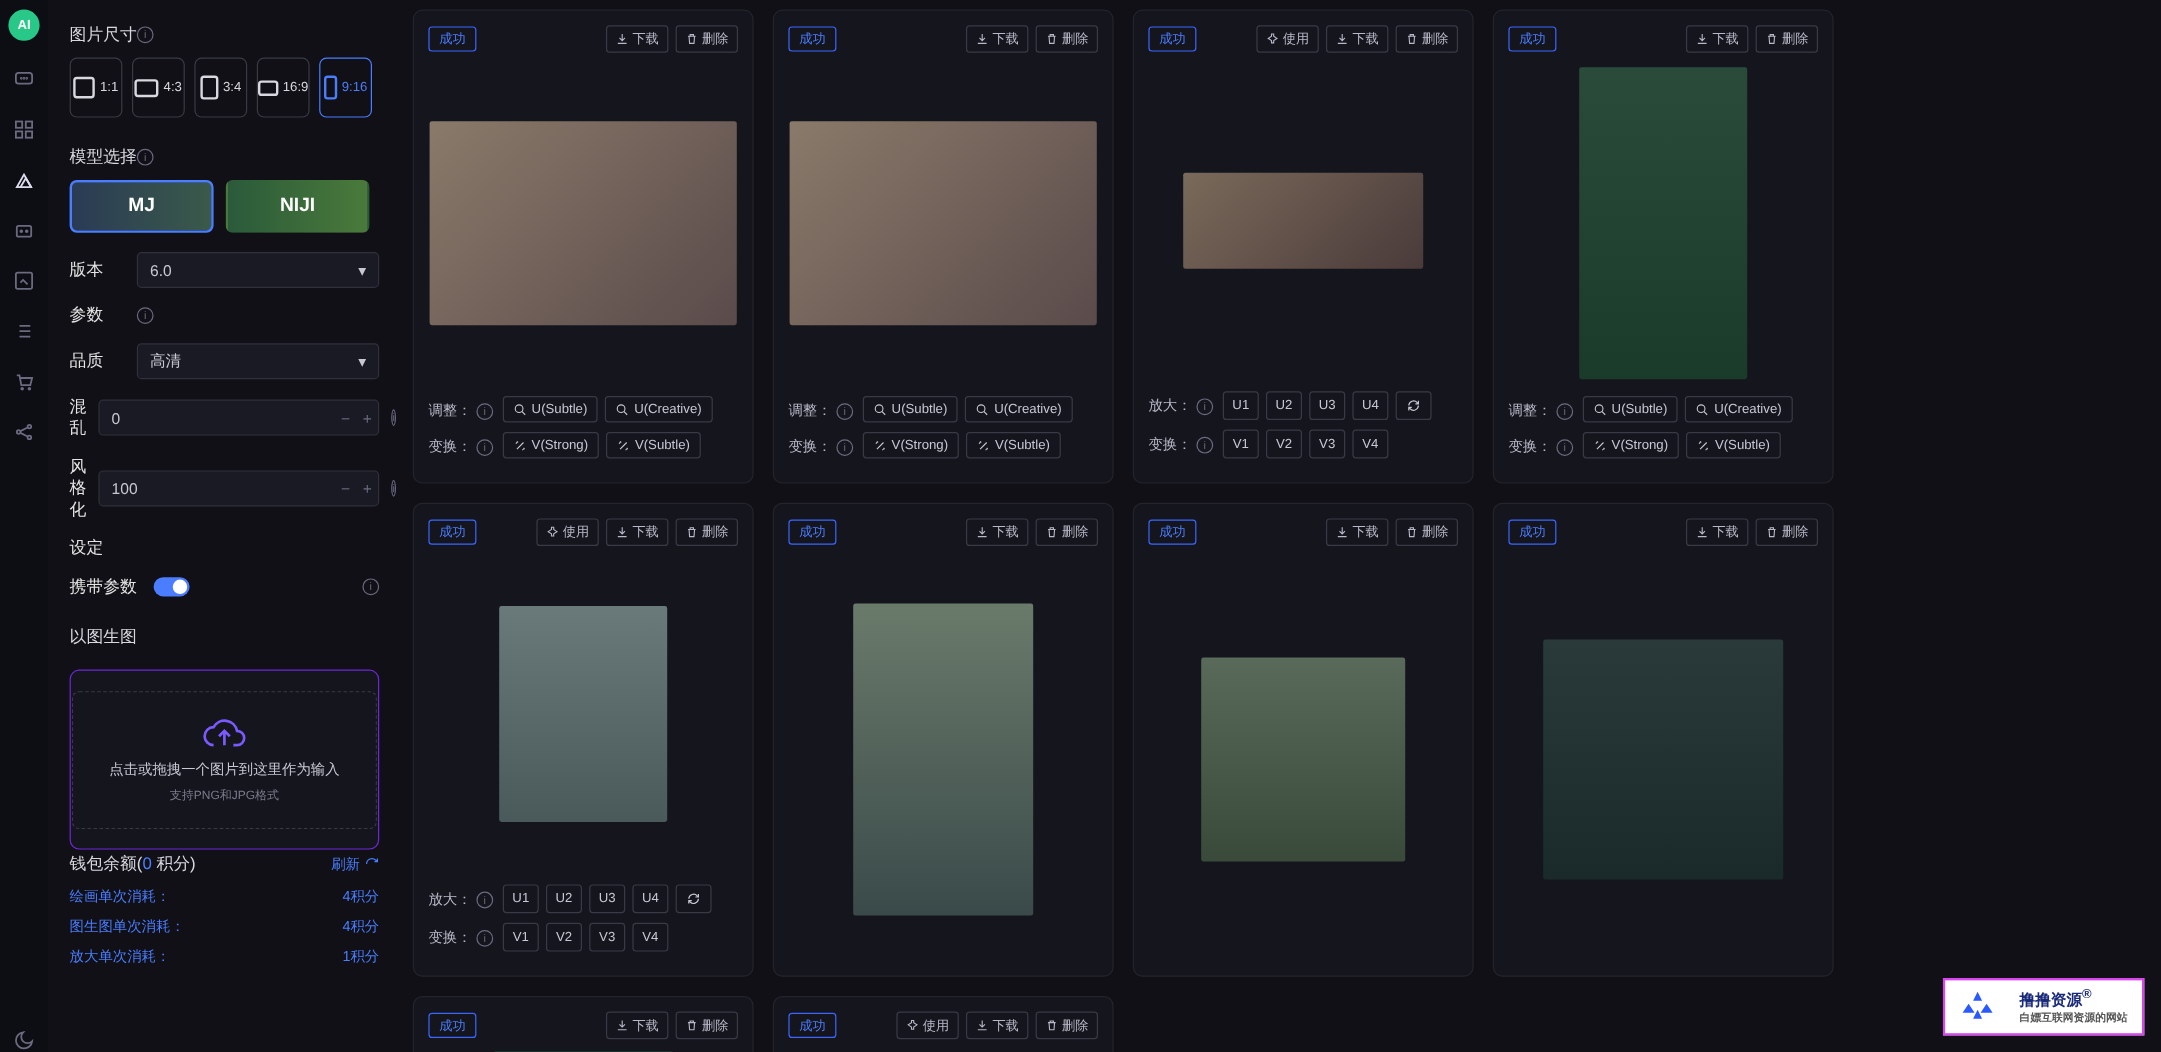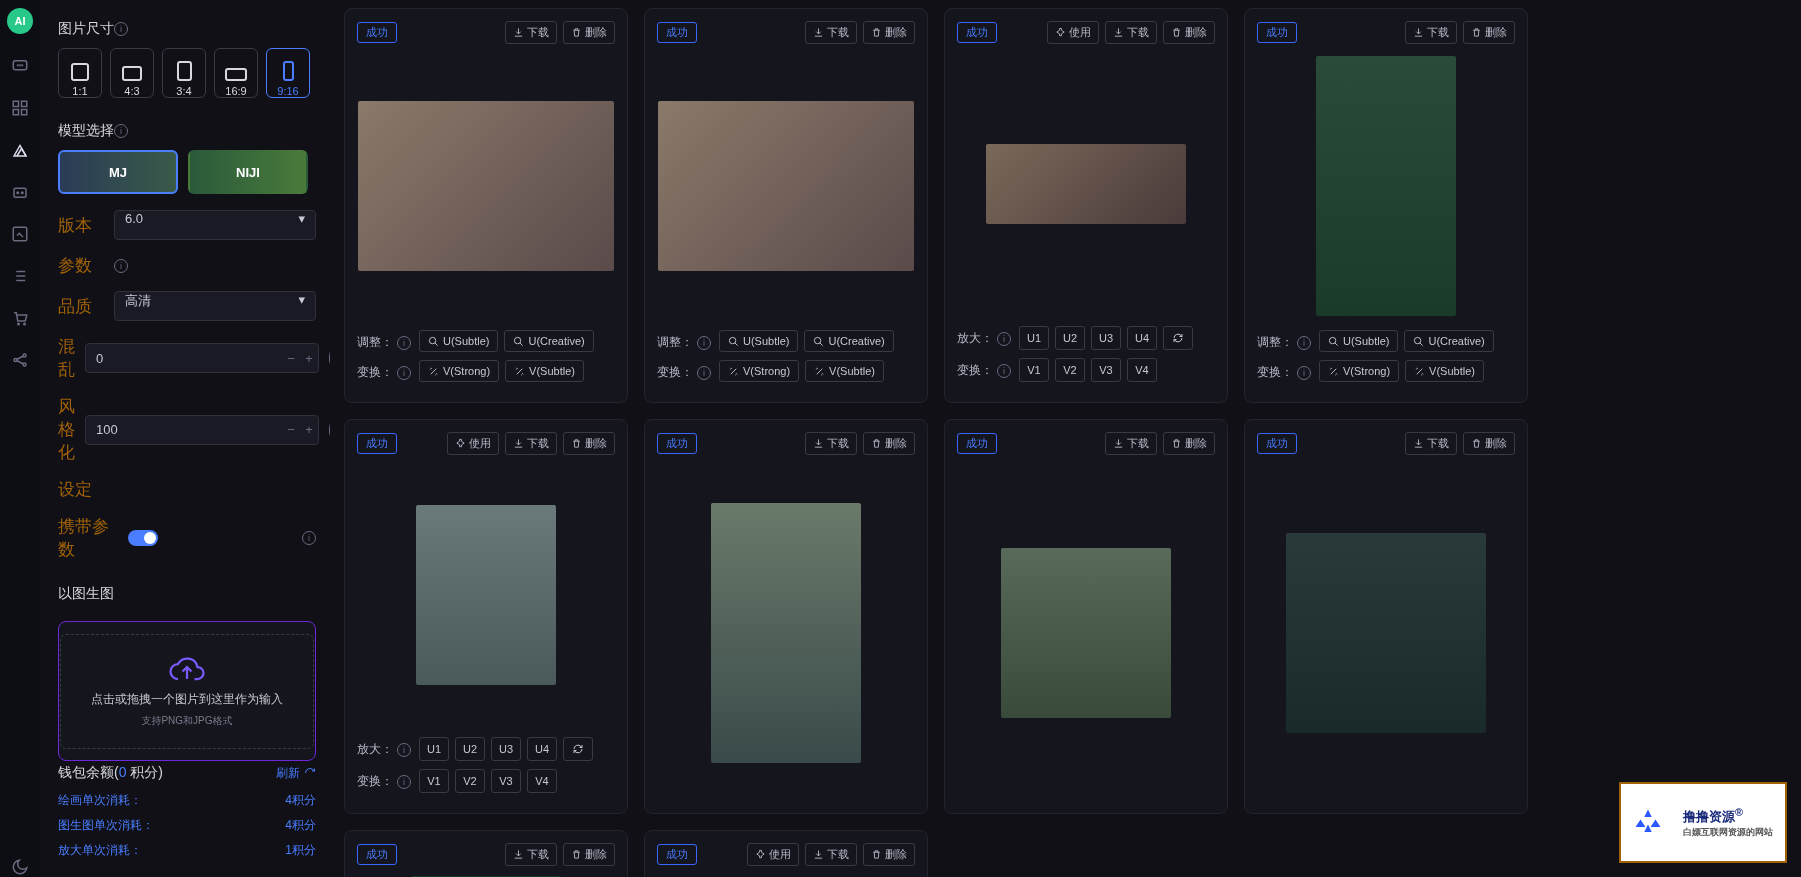--- a/index.html
+++ b/index.html
@@ -7,31 +7,31 @@
 .app{display:flex;height:877px;width:1638px}
 .rail{width:40px;background:#0d0d14;display:flex;flex-direction:column;align-items:center;padding-top:8px;gap:22px}
 .rail .logo{width:26px;height:26px;border-radius:13px;background:#28c988;color:#fff;display:flex;align-items:center;justify-content:center;font-size:11px;font-weight:600}
 .rail .ic{width:20px;height:20px;display:flex;align-items:center;justify-content:center;color:#6a6a80;cursor:pointer}
 .rail .ic.active{color:#dcdcec}
 .rail .spacer{flex:1}
 .sidebar{width:290px;background:#101016;padding:14px 14px 10px 18px;display:flex;flex-direction:column;overflow-y:auto}
 .sec-label{display:flex;align-items:center;gap:0;color:#d8d8e0;font-size:14px;margin:6px 0 10px}
 .info-ic{width:14px;height:14px;border:1px solid #6a6a80;border-radius:50%;display:inline-flex;align-items:center;justify-content:center;font-size:9px;color:#6a6a80}
 .ratios{display:flex;gap:8px;margin-bottom:18px}
-.ratio{width:44px;height:50px;border:1px solid #3a3a46;border-radius:6px;display:flex;flex-direction:column;align-items:center;justify-content:flex-end;gap:4px;cursor:pointer}
+.ratio{width:44px;height:50px;border:1px solid #3a3a46;border-radius:6px;display:flex;align-items:center;justify-content:center;gap:4px;cursor:pointer}
 .ratio.sel{border-color:#4a7dff;color:#4a7dff}
 .ratio .shape{border:2px solid currentColor;border-radius:3px}
 .ratio .lbl{font-size:11px}
 .models{display:flex;gap:10px;margin-bottom:16px}
-.model{width:120px;height:44px;border-radius:6px;border:2px solid transparent;display:flex;align-items:center;justify-content:center;font-weight:700;font-size:13px;color:#fff;background:#2a3a2a;cursor:pointer;position:relative;overflow:hidden}
+.model{width:120px;height:44px;border-radius:6px;border:2px solid transparent;display:flex;align-items:center;justify-content:center;font-weight:700;font-size:16px;color:#fff;background:#2a3a2a;cursor:pointer;position:relative;overflow:hidden}
 .model.mj{border-color:#4a7dff;background:linear-gradient(90deg,#2a3b55,#3a5a4a)}
 .model.niji{background:linear-gradient(90deg,#2a5a3a,#4a7a3a)}
 .row{display:flex;align-items:center;gap:10px;margin-bottom:14px}
-.row .k{width:46px;color:#a16207;font-size:17px}
-.select{flex:1;height:30px;background:#1a1a24;border:1px solid #30303c;border-radius:4px;padding:0 10px;display:flex;justify-content:space-between;color:#c8c8d4;cursor:pointer}
+.row .k{width:46px;color:#e5e5e5;font-size:14px}
+.select{flex:1;height:30px;background:#1a1a24;border:1px solid #30303c;border-radius:4px;padding:0 10px;display:flex;align-items:center;justify-content:space-between;color:#c8c8d4;cursor:pointer}
 .numin{flex:1;height:30px;background:#1a1a24;border:1px solid #30303c;border-radius:4px;display:flex;align-items:center}
 .numin input{flex:1;background:none;border:none;color:#c8c8d4;padding:0 10px;outline:none;font-size:13px}
 .numin .pm{width:18px;text-align:center;color:#6a6a80;cursor:pointer}
 .toggle{width:30px;height:16px;background:#4a7dff;border-radius:8px;position:relative;cursor:pointer}
 .toggle::after{content:"";position:absolute;width:12px;height:12px;background:#fff;border-radius:50%;top:2px;right:2px}
 .upload{height:150px;border:1px solid #6d28d9;border-radius:8px;background:#15151d;display:flex;flex-direction:column;align-items:center;justify-content:center;gap:8px;margin-top:8px;margin-bottom:3px;cursor:pointer}
 .upload .inner{border:1px dashed #3a3a46;border-radius:6px;padding:20px 30px;display:flex;flex-direction:column;align-items:center;gap:6px}
 .upload svg{color:#7a5aff}
 .upload .t1{font-size:12px;color:#c8c8d4}
 .upload .t2{font-size:10px;color:#7a7a8c}
@@ -47,21 +47,21 @@
 .hbtns{display:flex;gap:6px}
 .hbtn{display:flex;align-items:center;gap:3px;border:1px solid #3a3a46;border-radius:3px;padding:3px 7px;font-size:11px;color:#b8b8c8;cursor:pointer}
 .imgbox{flex:1;display:flex;align-items:center;justify-content:center;min-height:260px}
 .thumb{background:#2a3a3a;border-radius:2px}
 .ops{margin-top:12px}
 .oprow{display:flex;align-items:flex-start;gap:8px;margin-bottom:8px}
 .opk{font-size:12px;color:#b8b8c8;display:flex;align-items:center;gap:4px;padding-top:4px;min-width:52px}
 .opbtns{display:flex;flex-wrap:wrap;gap:6px;flex:1}
 .opbtn{border:1px solid #3a3a46;border-radius:3px;padding:4px 8px;font-size:11px;color:#c8c8d4;cursor:pointer;display:flex;align-items:center;gap:4px}
 .ubtn{border:1px solid #3a3a46;border-radius:3px;width:30px;height:24px;font-size:11px;color:#c8c8d4;cursor:pointer;display:flex;align-items:center;justify-content:center}
-.watermark{position:fixed;right:14px;bottom:14px;background:#fff;border:2px solid #a16207;padding:22px 12px;display:flex;align-items:center;gap:20px;font-weight:700;color:#1a2a7a}
+.watermark{position:fixed;right:14px;bottom:14px;background:#fff;border:2px solid #d946ef;padding:6px 12px;display:flex;align-items:center;gap:20px;font-weight:700;color:#1a2a7a}
 .watermark svg{color:#2a5aff}
 .watermark .sub{font-size:9px;font-weight:700;color:#555;display:block}
 ::-webkit-scrollbar{width:6px;height:6px}::-webkit-scrollbar-thumb{background:#2a2a36;border-radius:3px}
 </style>
 </head>
 <body>
 
 <div class="app">
   <div class="rail">
     <div class="logo">AI</div>

